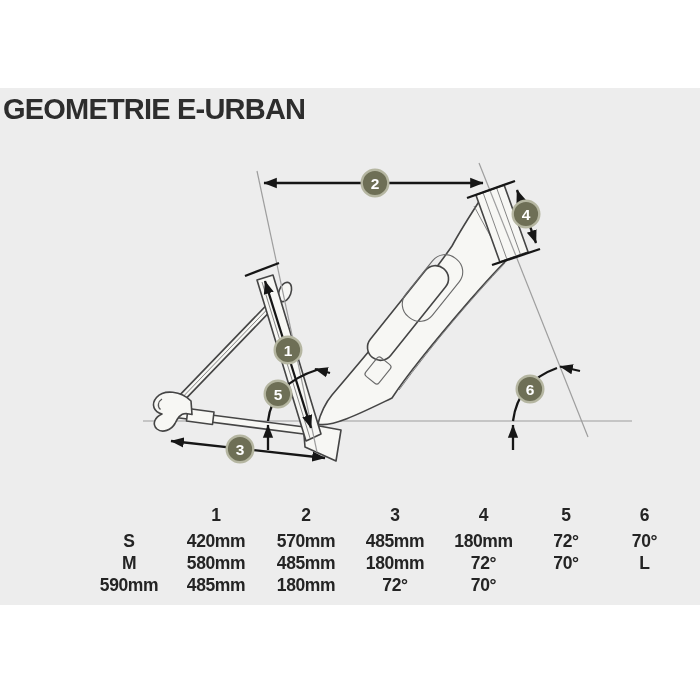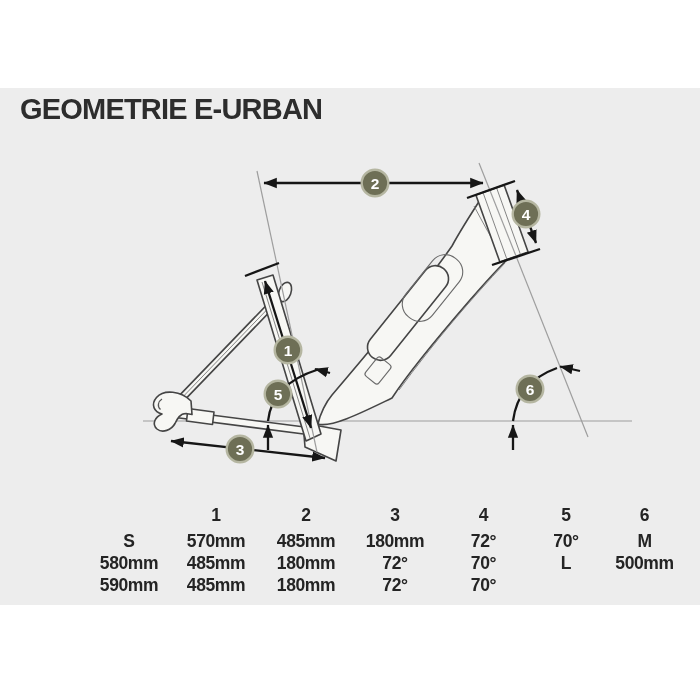--- a/index.html
+++ b/index.html
@@ -6,21 +6,21 @@
   body {
     width:700px; height:700px; position:relative; overflow:hidden;
     background:#ffffff;
     font-family:"Liberation Sans", sans-serif;
   }
   .panel {
     position:absolute; left:0; top:88px; width:700px; height:517px;
     background:#ededed;
   }
   .title {
-    position:absolute; left:20px; top:93px;
+    position:absolute; left:3px; top:93px;
     font-size:29px; font-weight:700; color:#2d2d2d;
     letter-spacing:-0.8px; white-space:nowrap;
   }
   svg.diagram { position:absolute; left:0; top:0; width:700px; height:700px; }
   .geo-table {
     position:absolute; left:88px; top:501px; width:596px;
     display:grid;
     grid-template-columns:82px 92px 88px 90px 87px 78px 79px;
     grid-template-rows:29px 22px 22px 23px;
     font-weight:700; font-size:17.5px; color:#242424;
@@ -137,33 +137,33 @@
 <div class="geo-table">
   <div class="cell hcell"></div>
   <div class="cell hcell">1</div>
   <div class="cell hcell">2</div>
   <div class="cell hcell">3</div>
   <div class="cell hcell">4</div>
   <div class="cell hcell">5</div>
   <div class="cell hcell">6</div>
 
   <div class="cell">S</div>
+  <div class="cell">420mm</div>
   <div class="cell">570mm</div>
   <div class="cell">485mm</div>
   <div class="cell">180mm</div>
   <div class="cell">72°</div>
   <div class="cell">70°</div>
 
   <div class="cell">M</div>
   <div class="cell">580mm</div>
   <div class="cell">485mm</div>
   <div class="cell">180mm</div>
   <div class="cell">72°</div>
   <div class="cell">70°</div>
 
   <div class="cell">L</div>
-  <div class="cell">500mm</div>
   <div class="cell">590mm</div>
   <div class="cell">485mm</div>
   <div class="cell">180mm</div>
   <div class="cell">72°</div>
   <div class="cell">70°</div>
 </div>
 
 </body></html>

